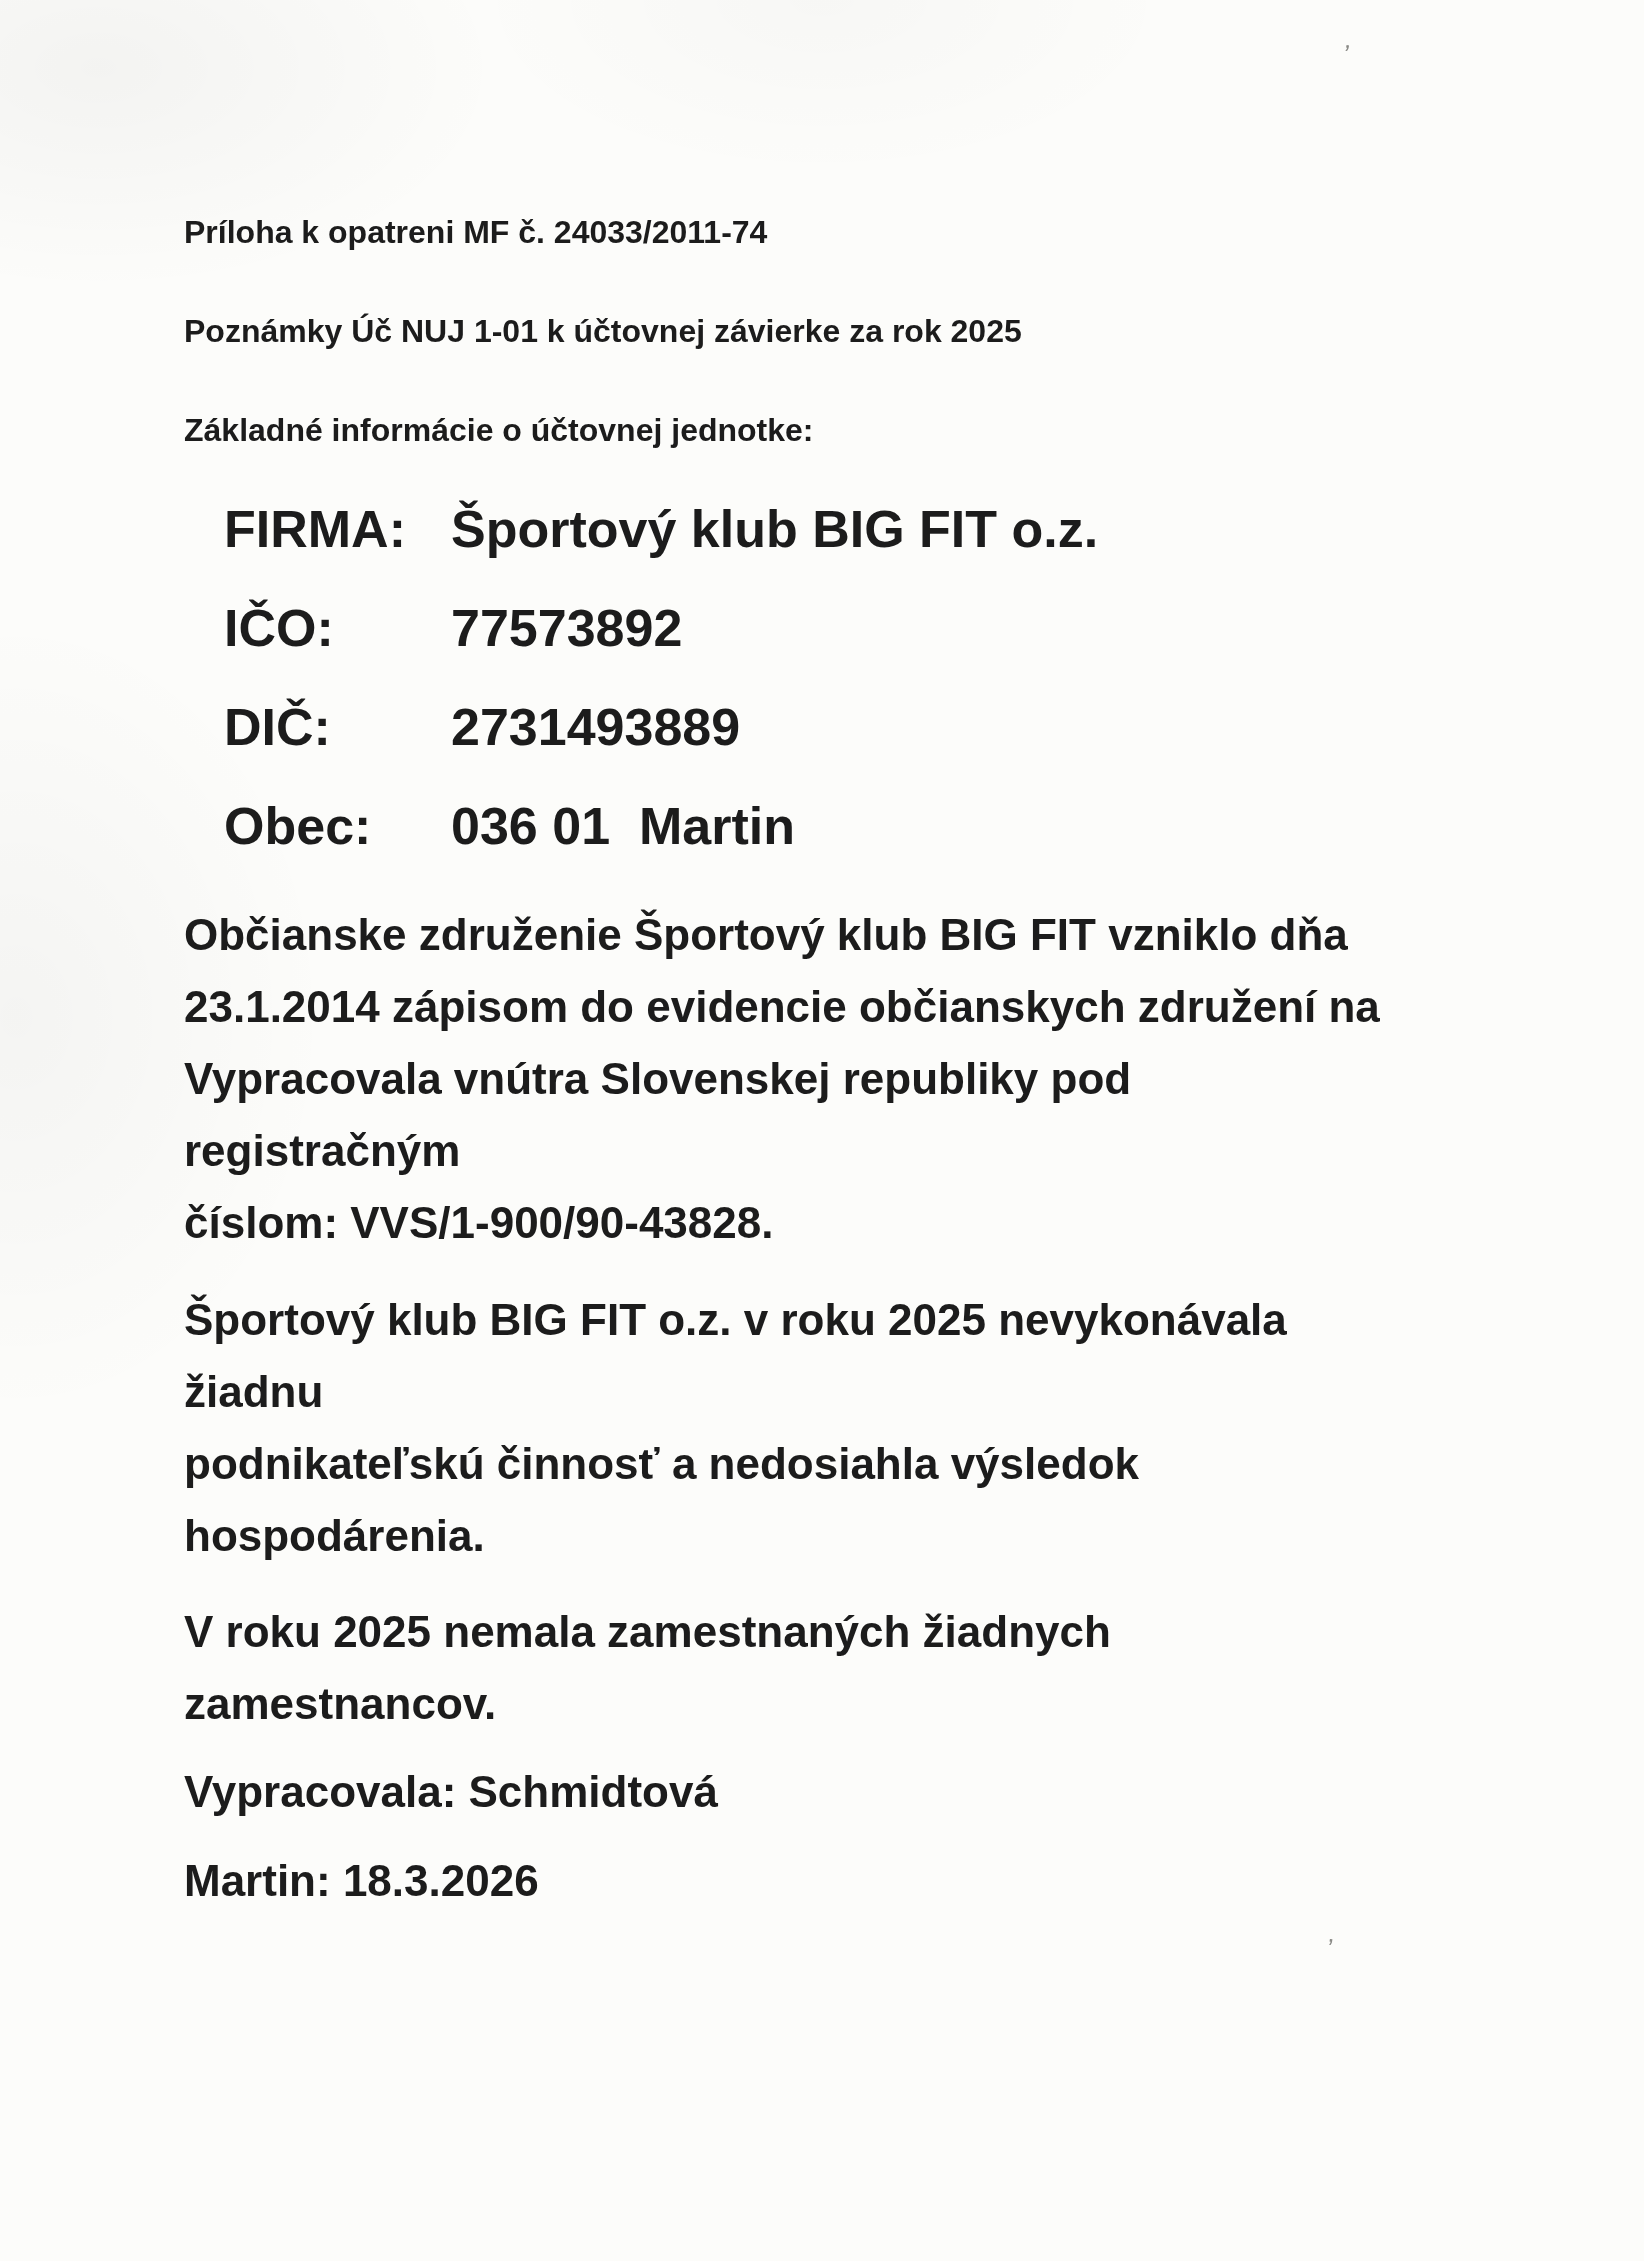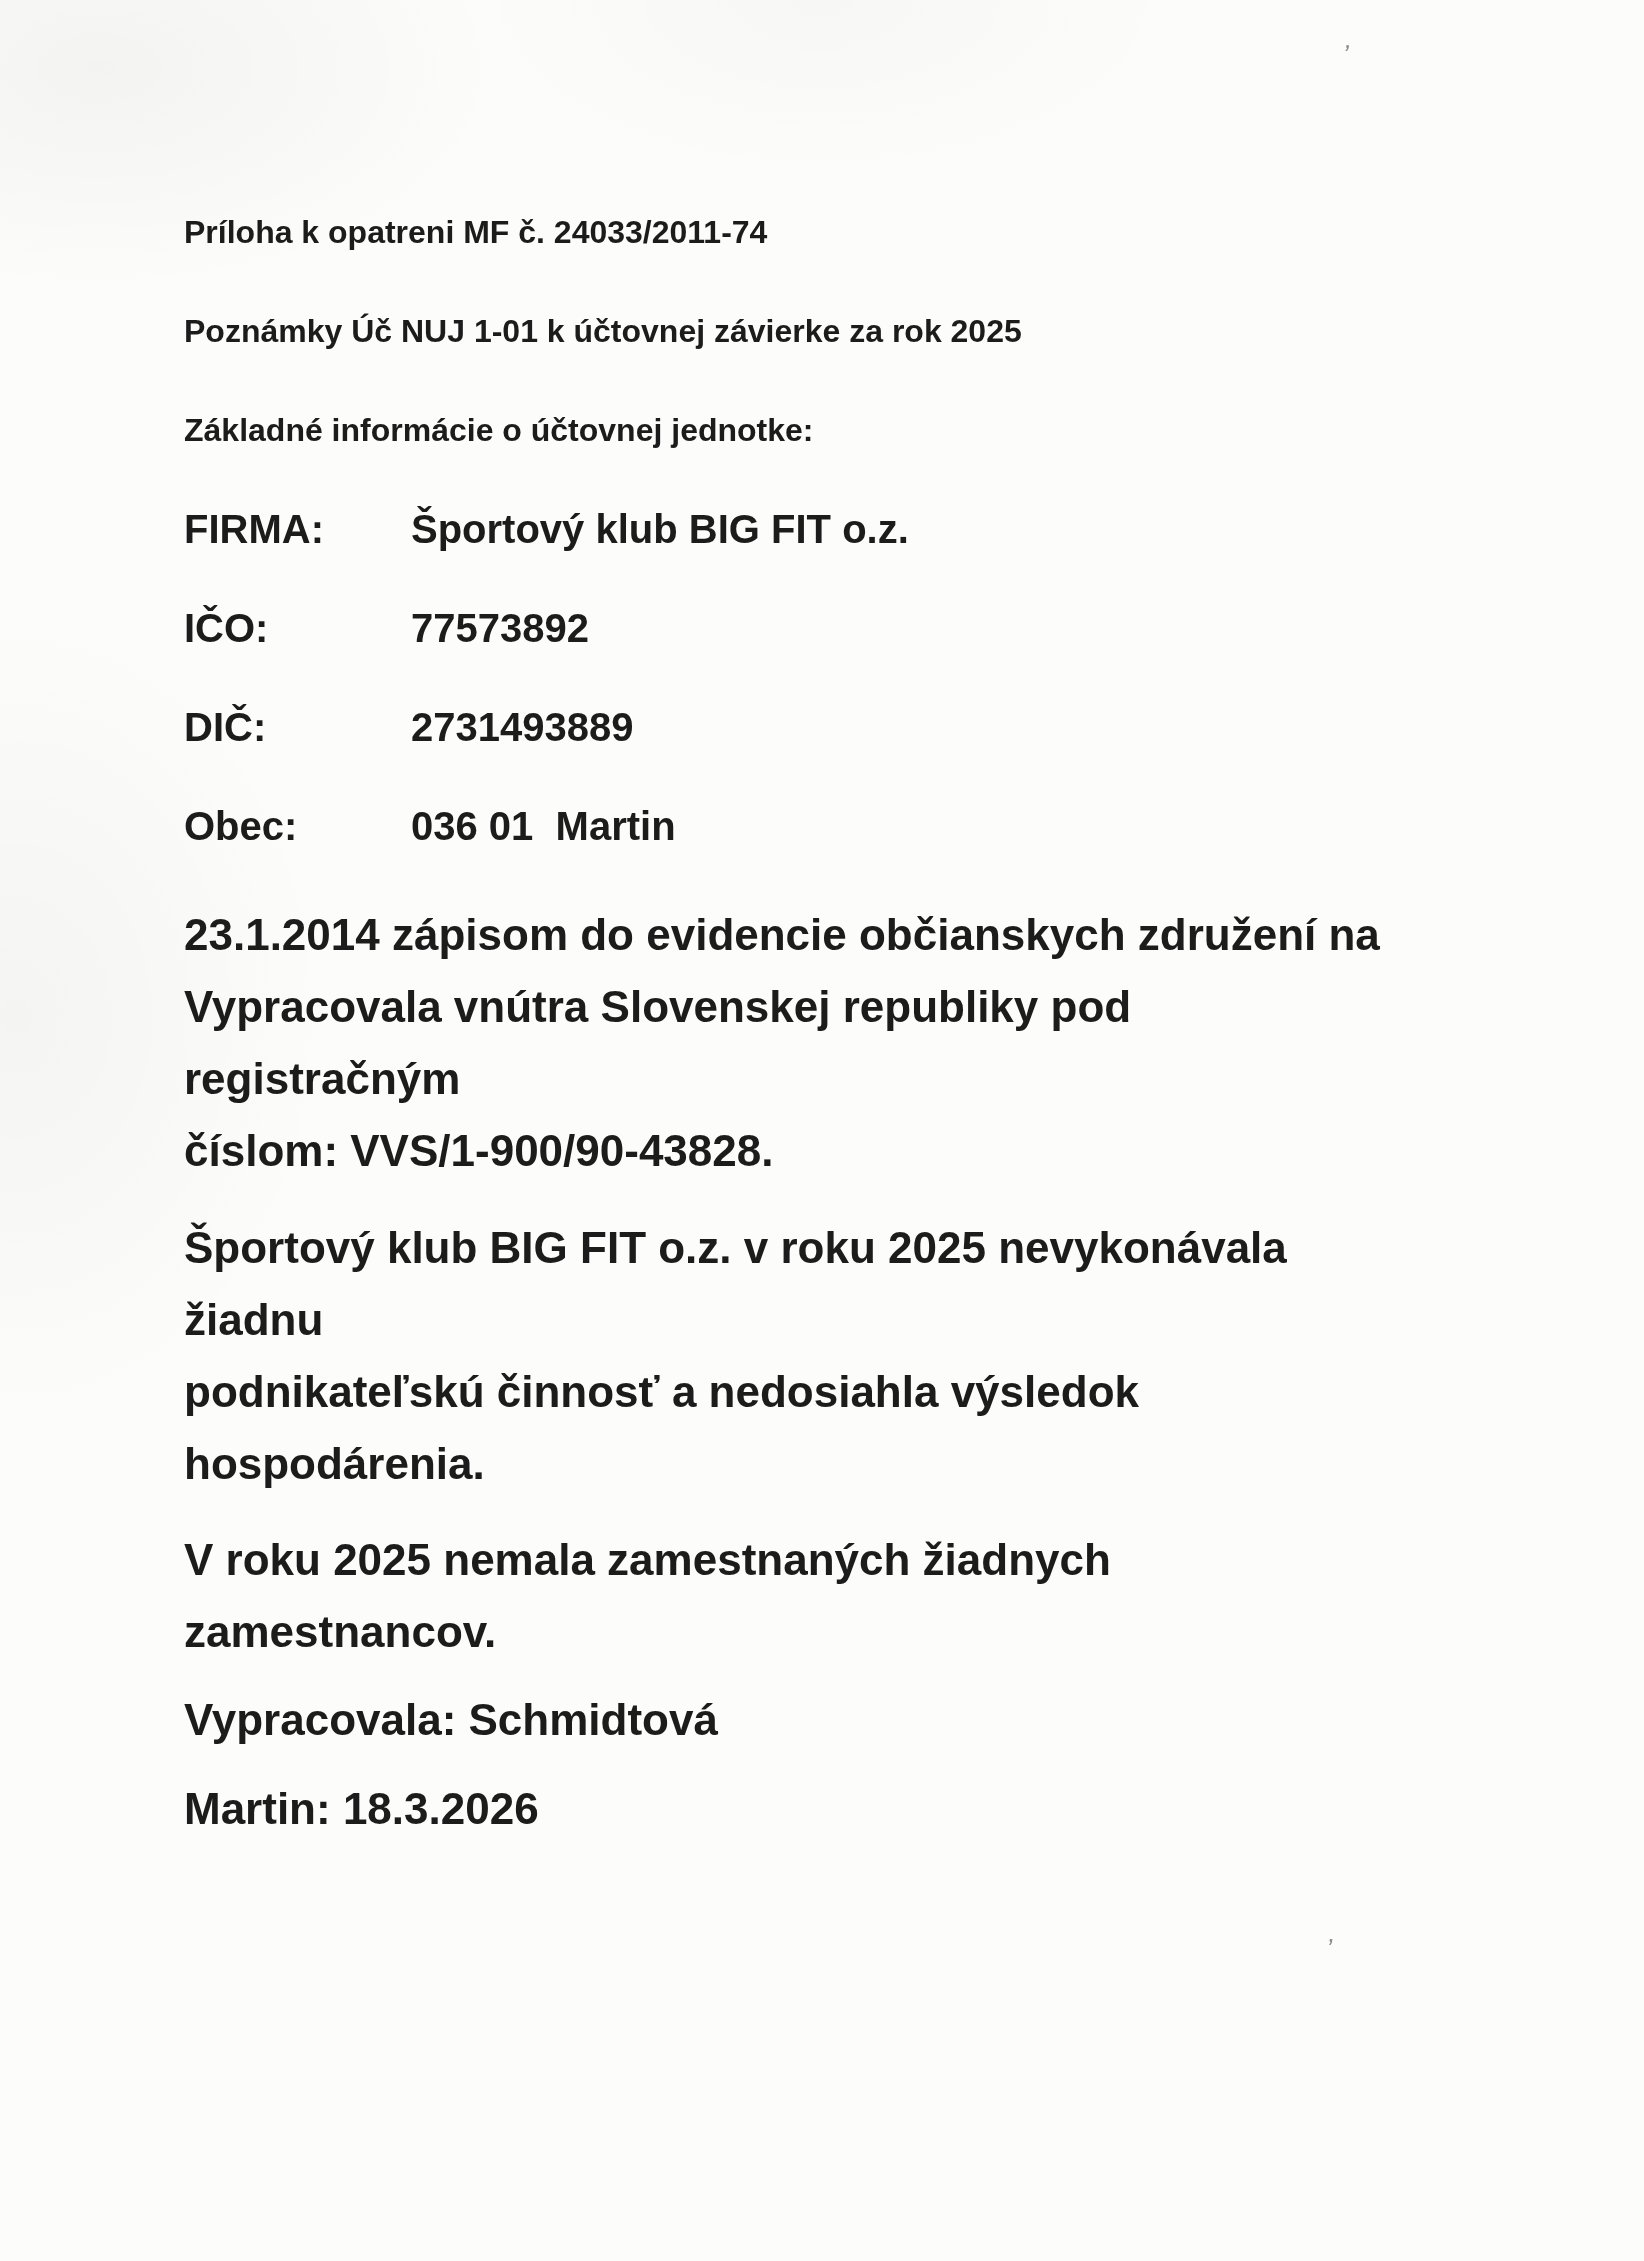--- a/index.html
+++ b/index.html
@@ -33,23 +33,24 @@
     font-weight: 700;
   }
   .doc-line {
     font-size: 32px;
     line-height: 53px;
     margin-bottom: 46px;
     white-space: pre-wrap;
   }
   .field-row {
     display: flex;
-    font-size: 40px;
+    font-size: 52px;
     line-height: 53px;
     margin-bottom: 46px;
+    margin-left: 40px;
   }
   .field-label {
     width: 227px;
     flex: 0 0 227px;
     white-space: pre-wrap;
   }
   .field-value {
     white-space: pre-wrap;
   }
   .paragraph {
@@ -107,20 +108,21 @@
     <span class="field-value">2731493889</span>
   </div>
 
 
   <div class="field-row">
     <span class="field-label">Obec:</span>
     <span class="field-value">036 01  Martin</span>
   </div>
 
   <div class="paragraph">
+    <div class="p-line">Občianske združenie Športový klub BIG FIT vzniklo dňa</div>
     <div class="p-line">23.1.2014 zápisom do evidencie občianskych združení na</div>
     <div class="p-line">Vypracovala vnútra Slovenskej republiky pod registračným</div>
     <div class="p-line">číslom: VVS/1-900/90-43828.</div>
   </div>
 
   <div class="paragraph">
     <div class="p-line">Športový klub BIG FIT o.z. v roku 2025 nevykonávala žiadnu</div>
     <div class="p-line">podnikateľskú činnosť a nedosiahla výsledok hospodárenia.</div>
   </div>
 

